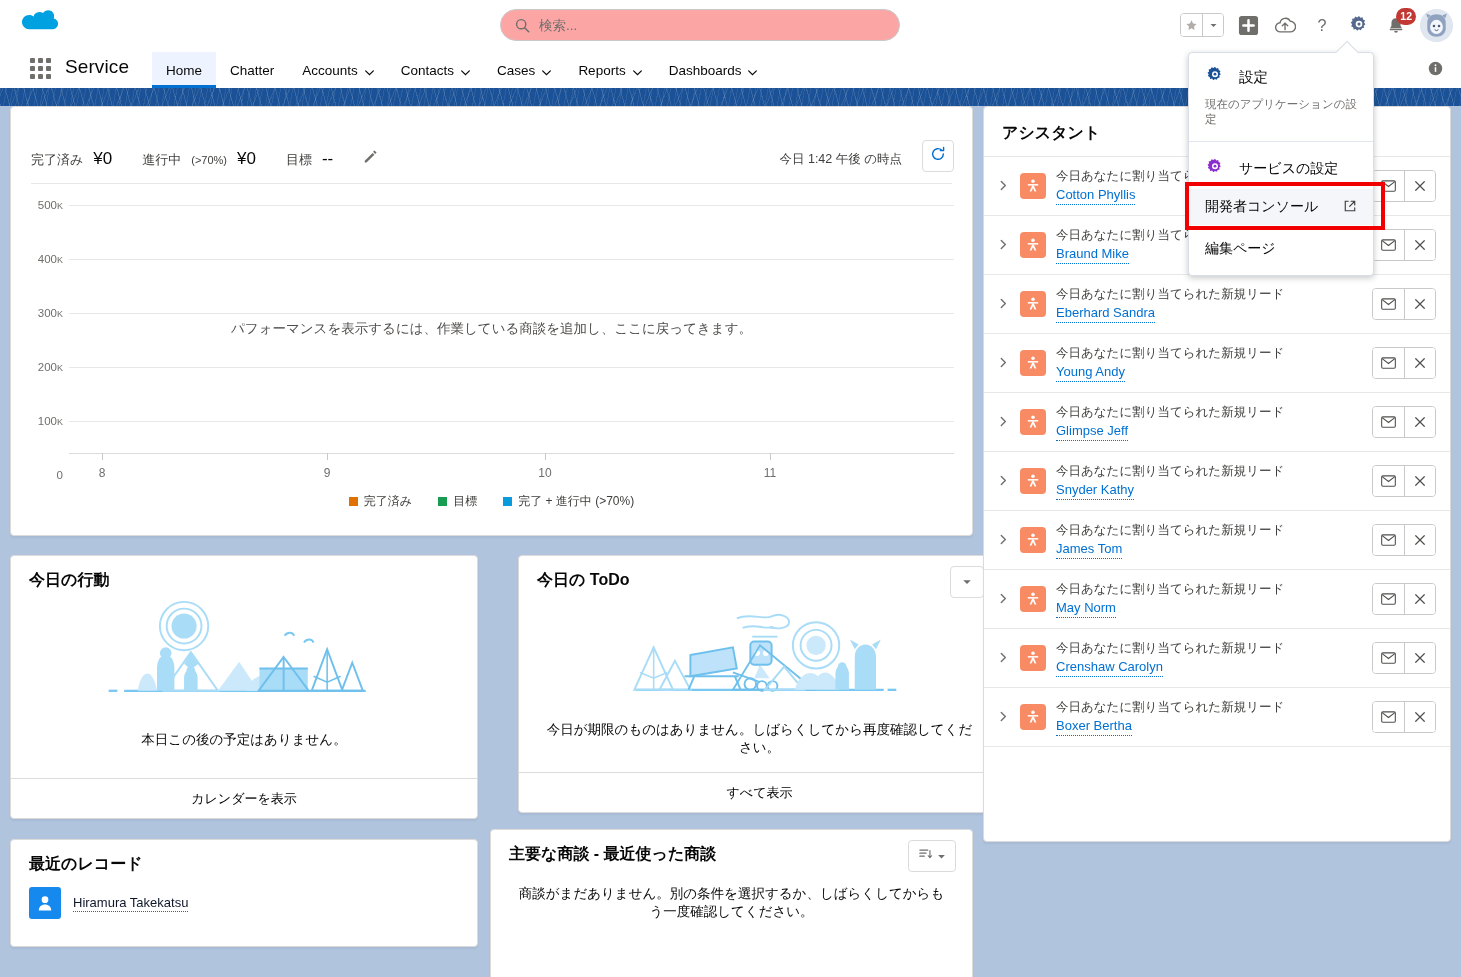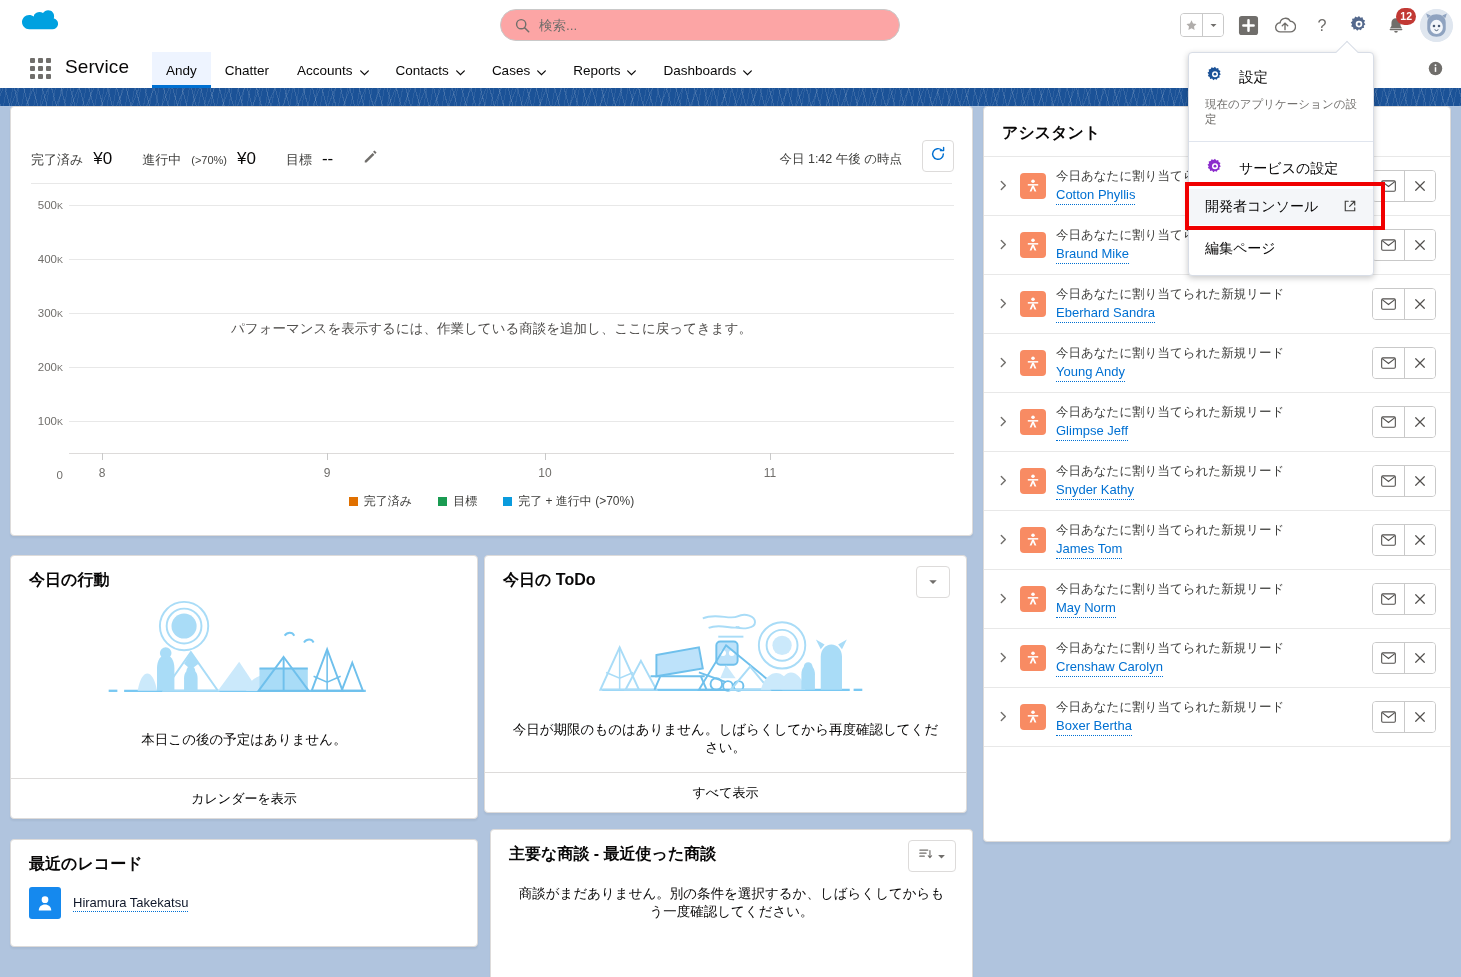--- a/index.html
+++ b/index.html
@@ -122,21 +122,21 @@
   .empty-msg {
     position: absolute; left: 0; right: 0; top: 132px; text-align: center;
     font-size: 13.5px; color: #514f4d;
   }
   .legend { position: absolute; left: 0; right: 0; bottom: -12px; display: flex; justify-content: center; gap: 26px; }
   .leg { display: flex; align-items: center; gap: 6px; font-size: 12px; color: #3e3e3c; }
   .swatch { width: 9px; height: 9px; display: inline-block; }
 
   
   #events { left: 10px; top: 467px; width: 468px; height: 264px; }
-  #todo   { left: 484px; top: 467px; width: 483px; height: 258px; }
+  #todo   { left: 518px; top: 467px; width: 483px; height: 258px; }
   #recent { left: 10px; top: 751px; width: 468px; height: 108px; }
   #opps   { left: 490px; top: 741px; width: 483px; height: 158px; }
   .mini-head { padding: 14px 18px 0 18px; position: relative; }
   .illus { display: flex; justify-content: center; align-items: center; }
   .empty-center { text-align: center; font-size: 13.5px; color: #080707; padding: 0 26px; }
   .card-footer {
     position: absolute; left: 0; right: 0; bottom: 0; height: 40px;
     border-top: 1px solid #dddbda; display: flex; align-items: center; justify-content: center;
   }
   .link { color: #000000; font-size: 13px; text-decoration: none; cursor: pointer; }
@@ -300,21 +300,21 @@
       <i></i>
       <i></i>
       <i></i>
       <i></i>
       <i></i>
   </div>
   <div class="app-name">Service</div>
 
   <div class="tabs">
     <div class="tab active">
-      <span>Andy</span>
+      <span>Home</span>
     </div>
     <div class="tab">
       <span>Chatter</span>
     </div>
     <div class="tab">
       <span>Accounts</span>
       <span class="caret-dn"><svg viewBox="0 0 12 12" width="11" height="11">
             <path d="M1.8 4.2L6 8.4l4.2-4.2" stroke="#080707" stroke-width="1.3" fill="none" stroke-linecap="round"></path>
           </svg></span>
     </div>

